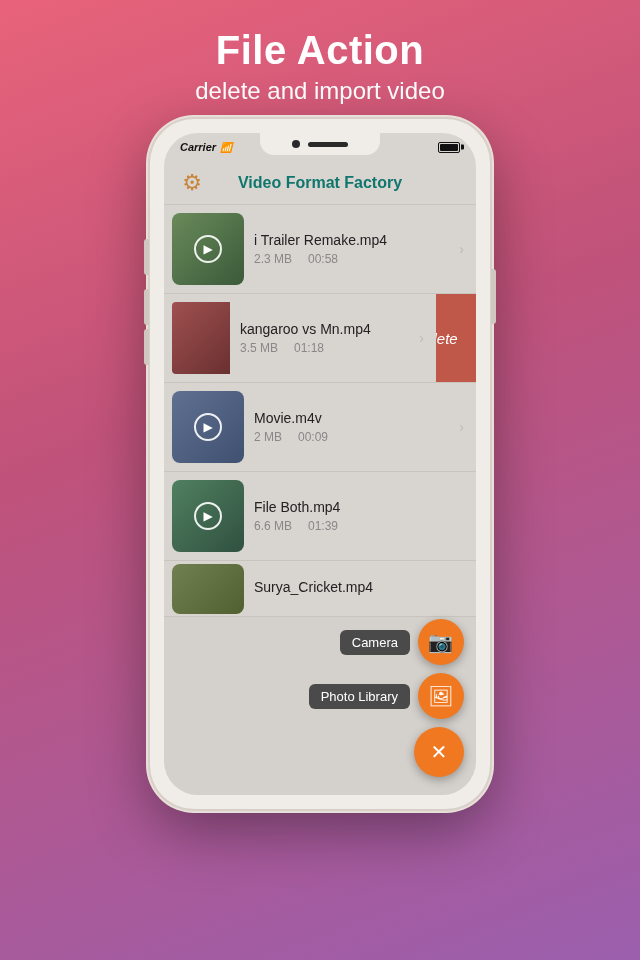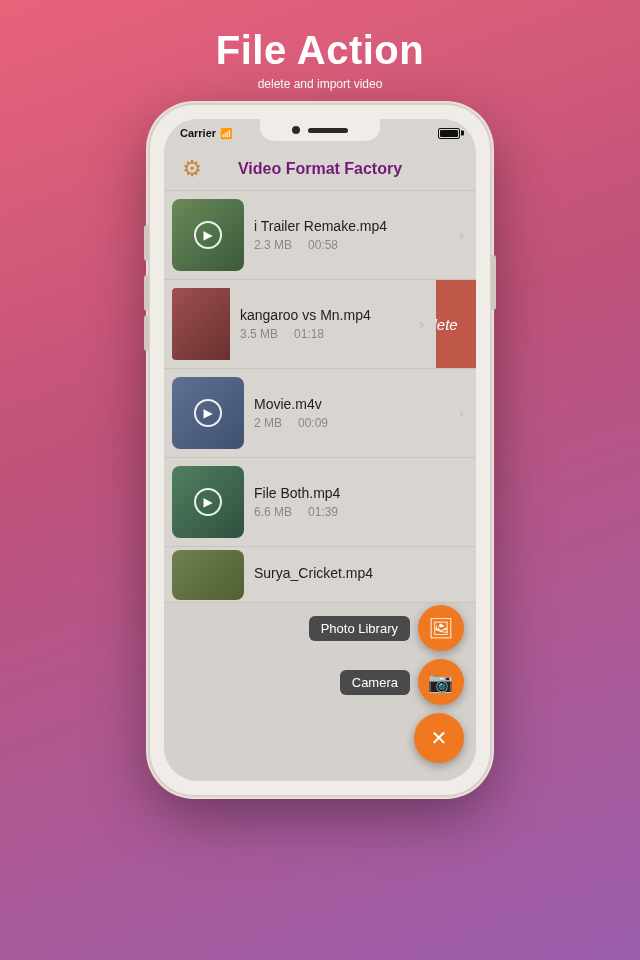--- a/index.html
+++ b/index.html
@@ -17,21 +17,21 @@
       text-align: center;
       padding: 28px 0 14px;
       color: white;
     }
     .page-header h1 {
       font-size: 40px;
       font-weight: 800;
       letter-spacing: 0.5px;
     }
     .page-header p {
-      font-size: 12px;
+      font-size: 24px;
       font-weight: 400;
       margin-top: 4px;
     }
     .phone-wrap {
       position: relative;
       width: 340px;
       height: 690px;
     }
     .phone-shell {
       position: absolute;
@@ -106,21 +106,21 @@
       height: 28px;
       background: #d8d4d0;
       display: flex;
       align-items: center;
       justify-content: space-between;
       padding: 0 16px;
       font-size: 11px;
       font-weight: 600;
       color: #111;
     }
-    .status-left { display: flex; align-items: flex-end; gap: 4px; }
+    .status-left { display: flex; align-items: flex-end; gap: 4px; font-style: italic; }
     .status-right { display: flex; align-items: center; gap: 4px; }
     .wifi-icon { font-size: 10px; }
     .battery-icon {
       width: 22px; height: 11px;
       border: 1.5px solid #111;
       border-radius: 2px;
       position: relative;
       display: flex;
       align-items: center;
       padding: 1px;
@@ -156,21 +156,21 @@
       width: 28px; height: 28px;
       color: #c8853a;
       font-size: 22px;
       display: flex;
       align-items: center;
       justify-content: center;
     }
     .nav-title {
       font-size: 16px;
       font-weight: 600;
-      color: #701a75;
+      color: #0f766e;
     }
     .nav-placeholder { width: 28px; }
     
     .file-list {
       background: #d4d0cc;
       flex: 1;
       overflow: hidden;
     }
     .file-item {
       background: #e0dcd8;
@@ -392,29 +392,29 @@
         <div class="file-item" style="background:#d8d4d0; height:56px;">
           <div class="file-thumb thumb-5" style="height:50px;">
           </div>
           <div class="file-info">
             <div class="file-name">Surya_Cricket.mp4</div>
           </div>
         </div>
 
         <div class="fab-container">
           <div class="fab-row">
+            <div class="fab-label">Camera</div>
+            <div class="fab-btn">
+              <span>📷</span>
+            </div>
+          </div>
+          <div class="fab-row">
             <div class="fab-label">Photo Library</div>
             <div class="fab-btn">
               <span>🖼</span>
-            </div>
-          </div>
-          <div class="fab-row">
-            <div class="fab-label">Camera</div>
-            <div class="fab-btn">
-              <span>📷</span>
             </div>
           </div>
           <div class="fab-row">
             <div class="fab-btn close" style="background:#f07820;">
               <span style="font-style:normal;font-size:20px;font-weight:300;">✕</span>
             </div>
           </div>
         </div>
       </div>
     </div>

